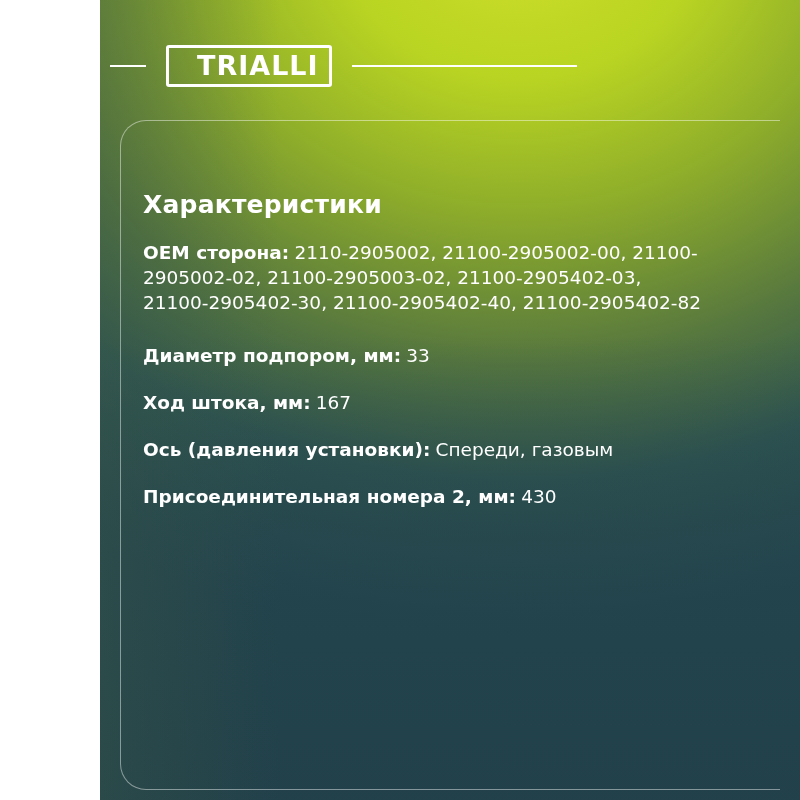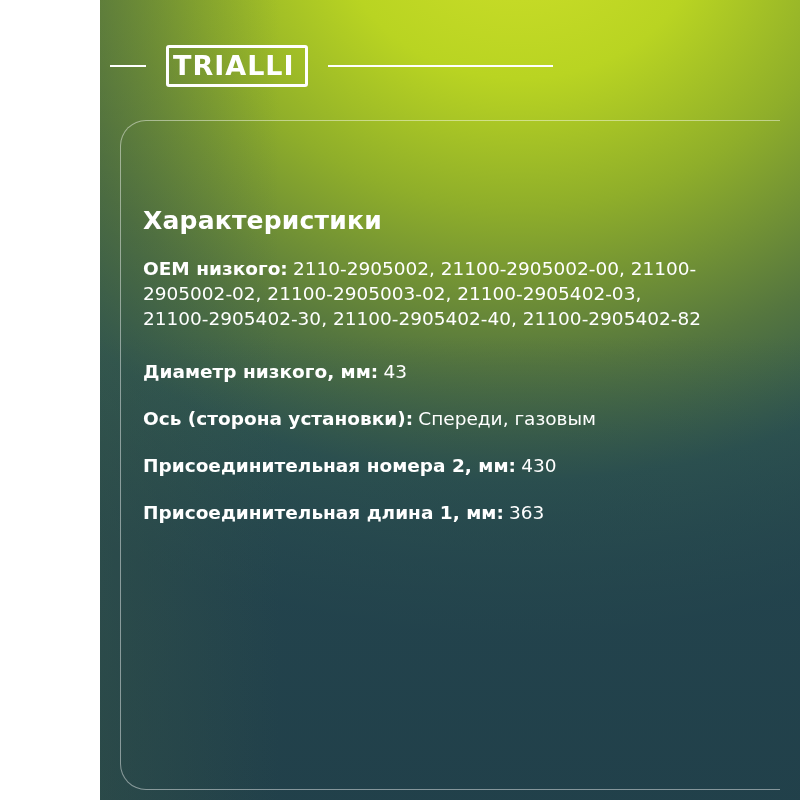--- a/index.html
+++ b/index.html
@@ -57,21 +57,21 @@
     height: 2px;
     background: #ffffff;
     flex: 0 0 auto;
   }
   .logo-rule.left { width: 36px; margin-left: 10px; }
   .logo-rule.right { width: 225px; margin-left: 20px; }
   .logo-box {
     margin-left: 20px;
     border: 3px solid #ffffff;
     border-radius: 3px;
-    padding: 4px 10px 5px 4px;
+    padding: 4px 10px 5px 28px;
     display: flex;
     align-items: center;
     justify-content: center;
   }
   .logo-text {
     color: #ffffff;
     font-family: "DejaVu Sans", sans-serif;
     font-weight: bold;
     font-size: 27px;
     letter-spacing: 1px;
@@ -96,21 +96,21 @@
     left: 143px;
     top: 190px;
     width: 560px;
     color: #ffffff;
   }
 
   .card-title {
     font-family: "DejaVu Sans", sans-serif;
     font-weight: bold;
     font-size: 25px;
-    margin: 16px 0 22px 0;
+    margin: 0 0 22px 0;
     letter-spacing: 0.2px;
   }
 
   .spec {
     margin-bottom: 22px;
     font-size: 18.5px;
     line-height: 1.35;
     color: #ffffff;
   }
   .spec .k {
@@ -147,40 +147,40 @@
     </div>
     <div class="logo-rule right"></div>
   </div>
 
   <div class="card"></div>
 
   <div class="card-inner">
     <h1 class="card-title">Характеристики</h1>
 
     <div class="spec oem">
-      <span class="k">OEM низкого:</span>
+      <span class="k">OEM сторона:</span>
       <span class="v">2110-2905002, 21100-2905002-00, 21100-2905002-02, 21100-2905003-02, 21100-2905402-03, 21100-2905402-30, 21100-2905402-40, 21100-2905402-82</span>
     </div>
 
 
     <div class="spec">
-      <span class="k">Диаметр низкого, мм:</span>
-      <span class="v">43</span>
+      <span class="k">Диаметр подпором, мм:</span>
+      <span class="v">33</span>
     </div>
 
+    <div class="spec">
+      <span class="k">Ход штока, мм:</span>
+      <span class="v">167</span>
+    </div>
 
     <div class="spec">
-      <span class="k">Ось (сторона установки):</span>
+      <span class="k">Ось (давления установки):</span>
       <span class="v">Спереди, газовым</span>
     </div>
 
     <div class="spec">
       <span class="k">Присоединительная номера 2, мм:</span>
       <span class="v">430</span>
     </div>
 
-    <div class="spec">
-      <span class="k">Присоединительная длина 1, мм:</span>
-      <span class="v">363</span>
-    </div>
   </div>
 
 </div>
 
 </body></html>

